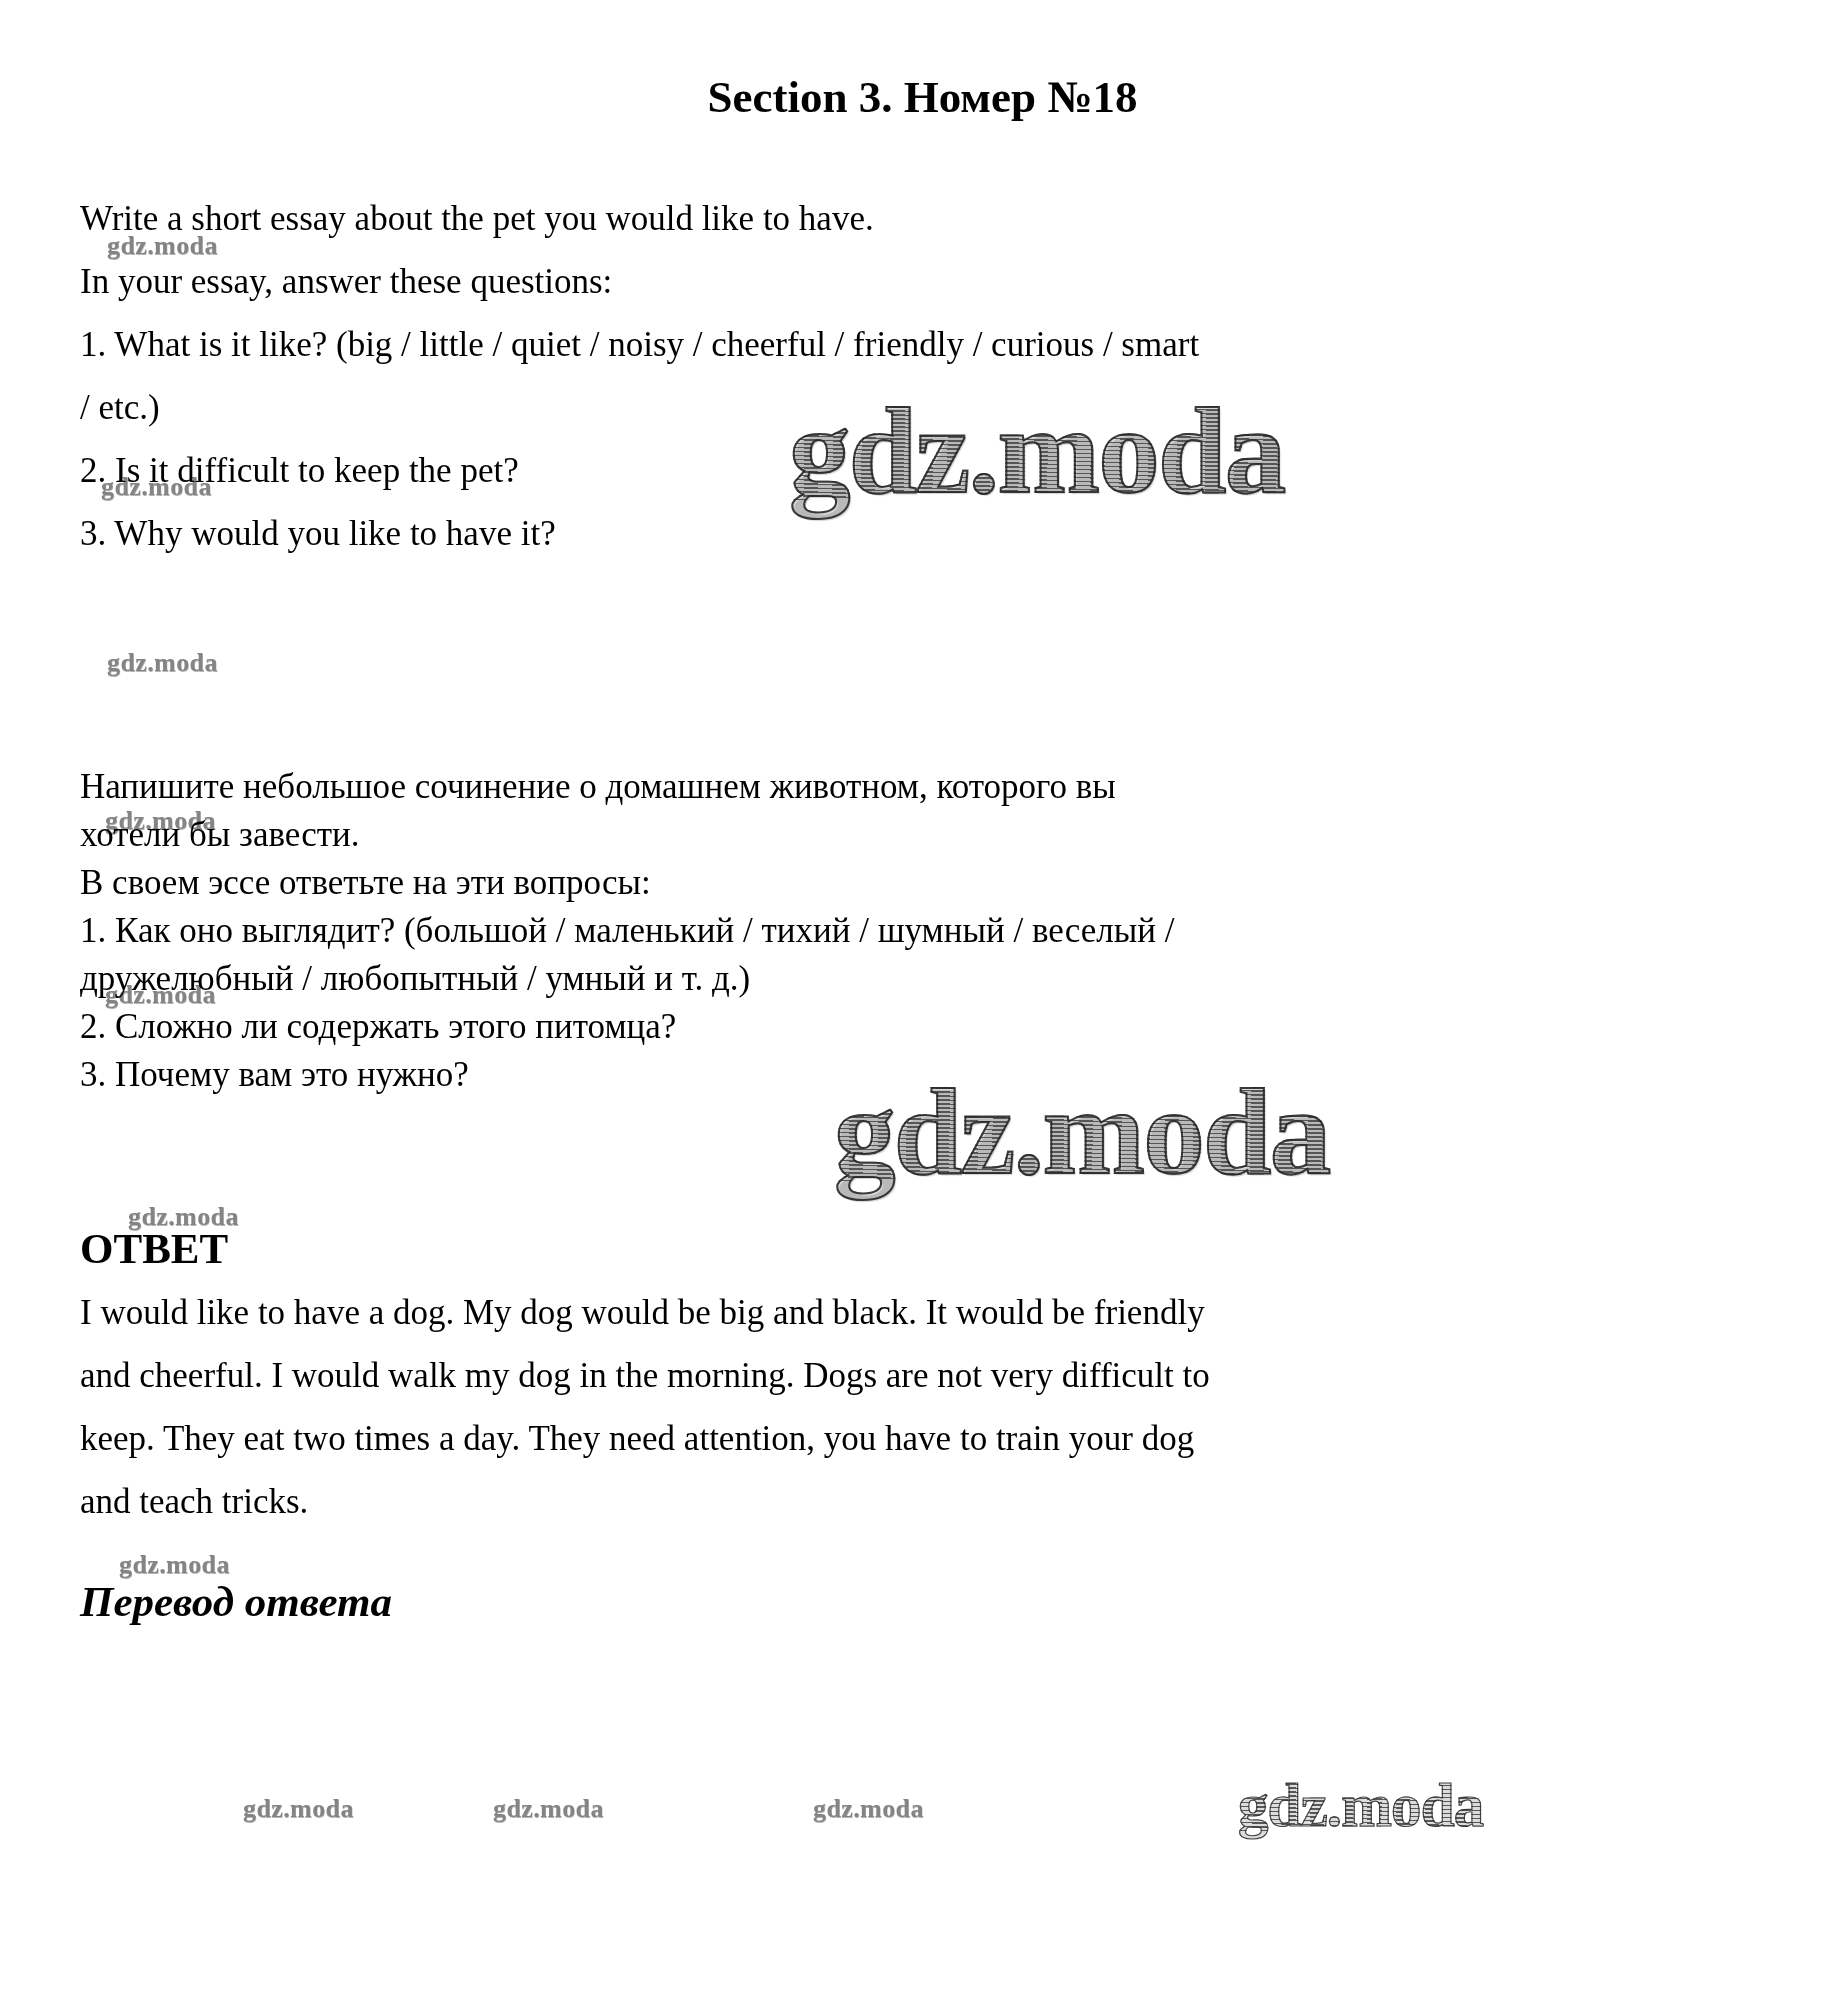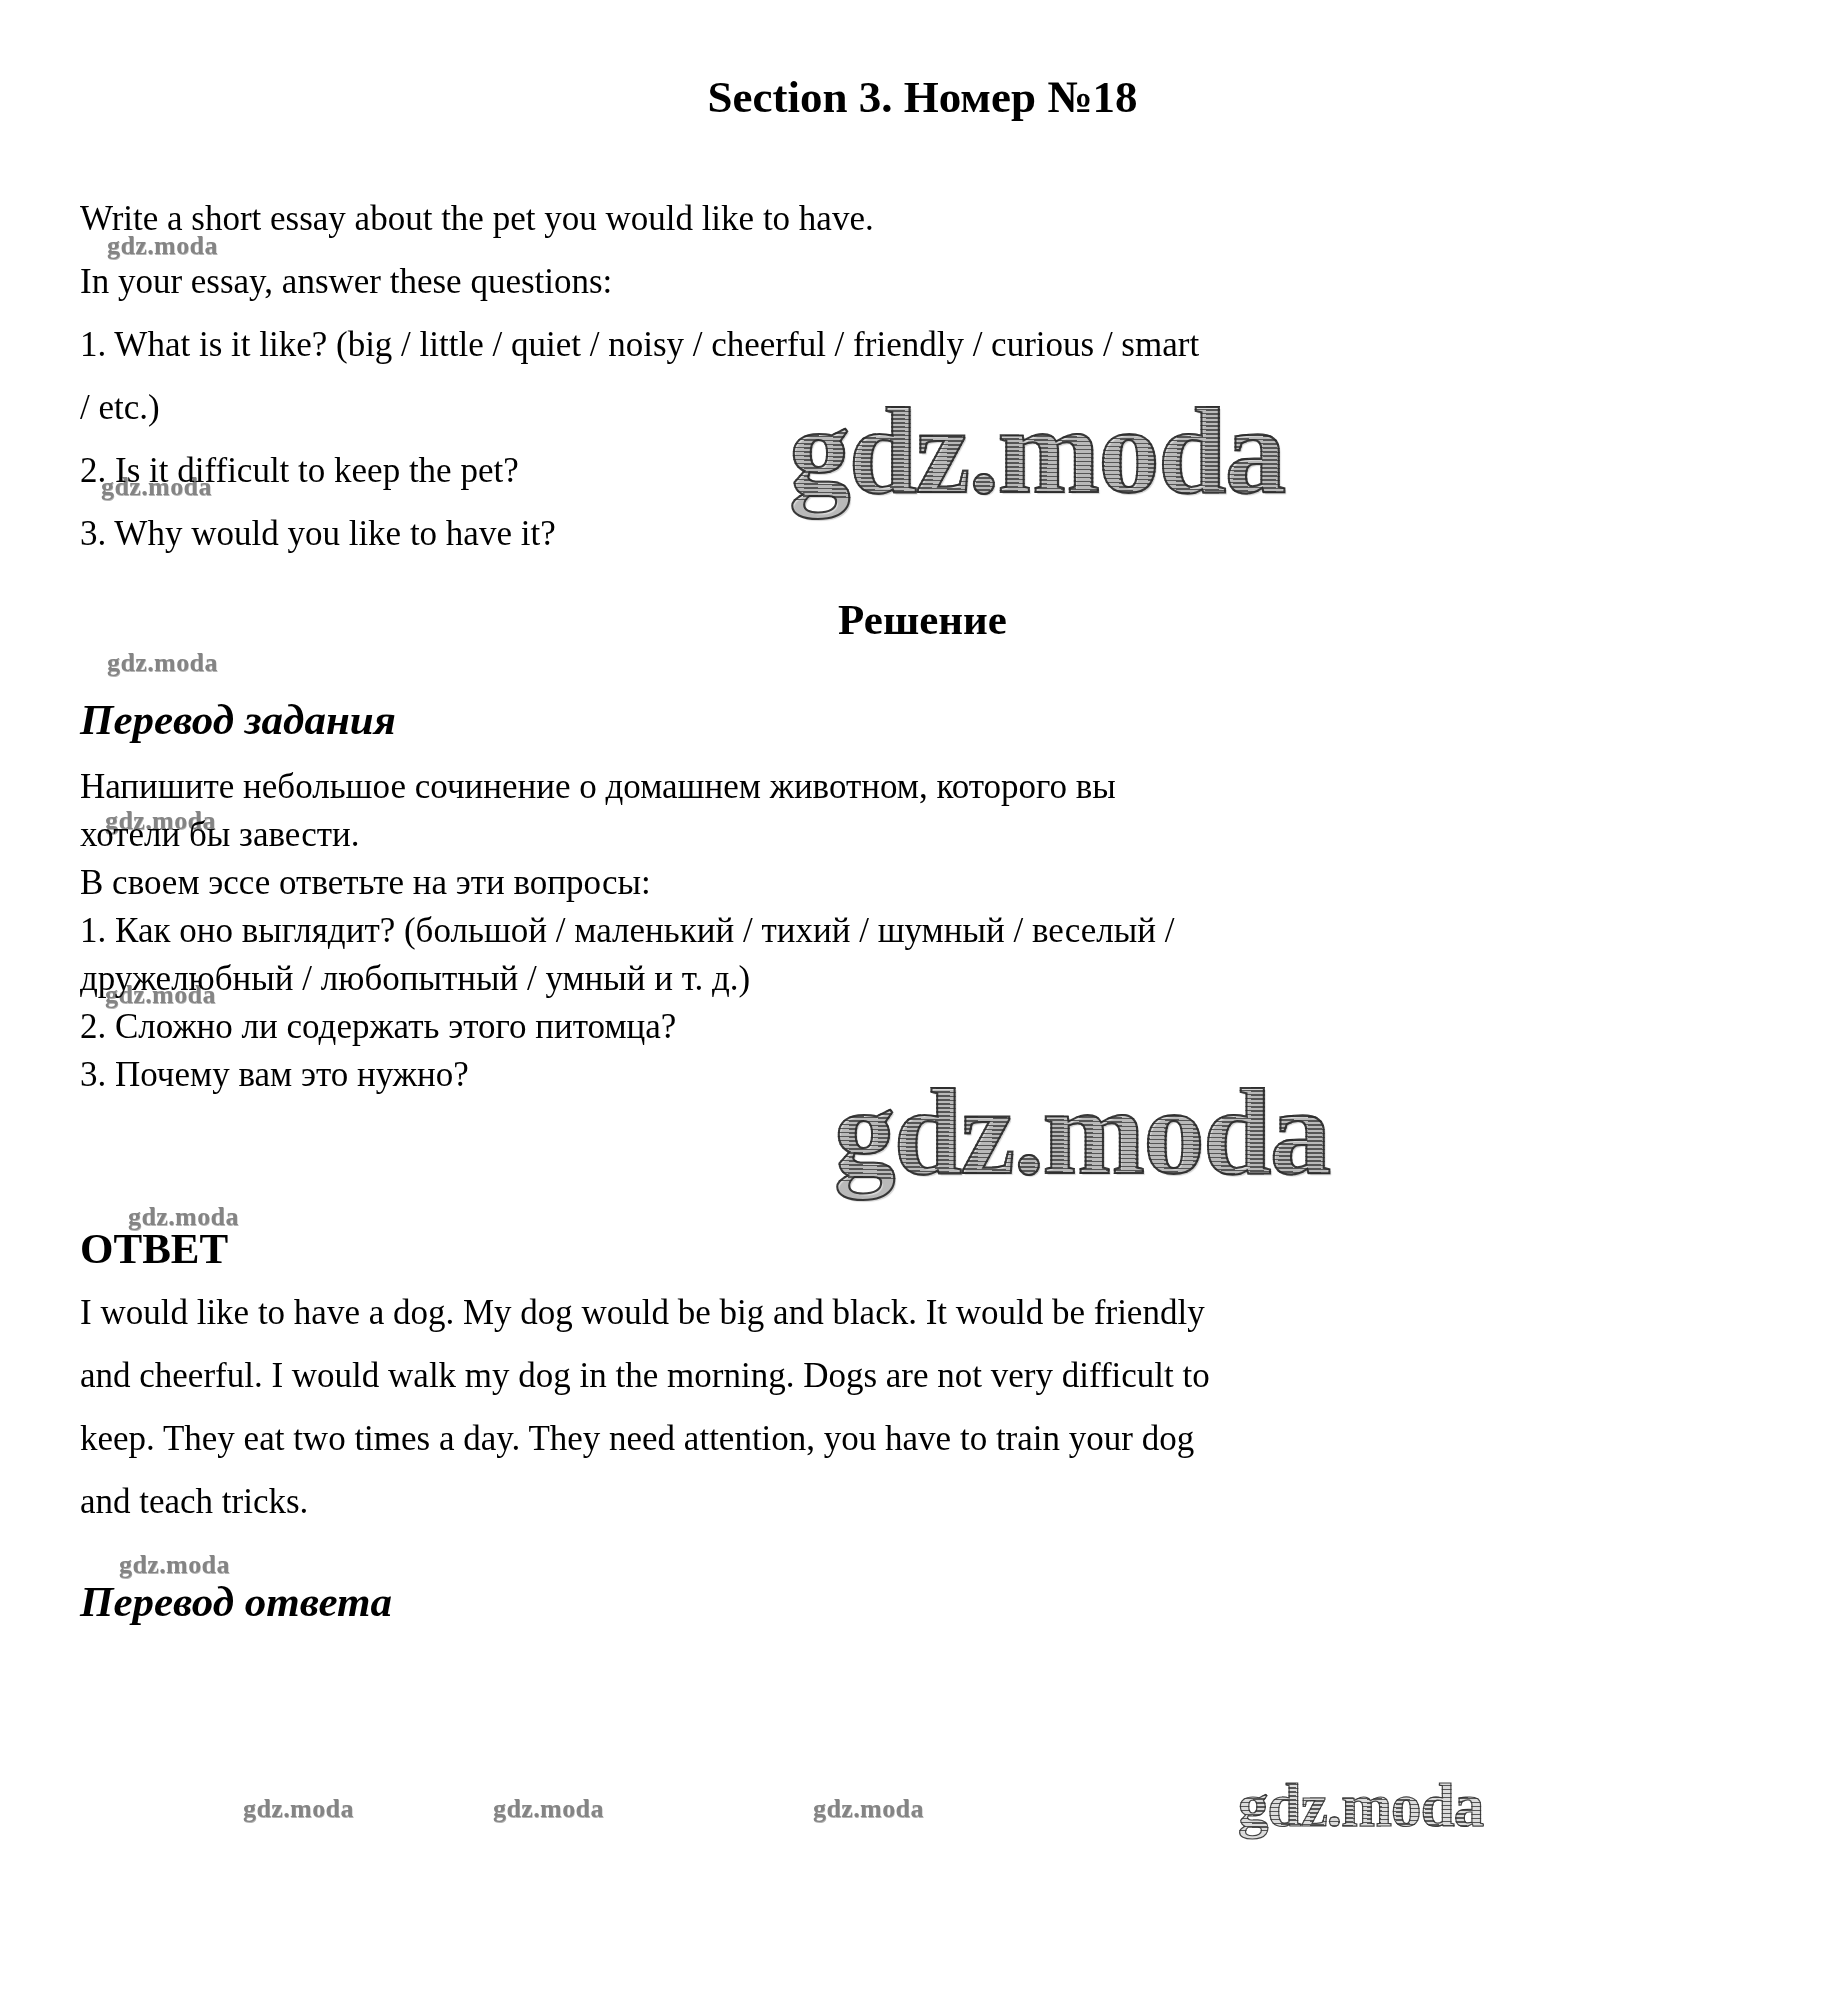--- a/index.html
+++ b/index.html
@@ -114,23 +114,21 @@
 
   <div class="centered page-title" style="top:71px;">Section 3. Номер №18</div>
 
   <div class="txt lh72" style="top:187px;">Write a short essay about the pet you would like to have.
 In your essay, answer these questions:
 1. What is it like? (big / little / quiet / noisy / cheerful / friendly / curious / smart
 / etc.)
 2. Is it difficult to keep the pet?
 3. Why would you like to have it?</div>
 
-  <div class="centered" style="top:595px;">Решение</div>
 
-  <div class="txt heading-italic" style="top:695px;">Перевод задания</div>
 
   <div class="txt lh67" style="top:763px;">Напишите небольшое сочинение о домашнем животном, которого вы
 хотели бы завести.
 В своем эссе ответьте на эти вопросы:
 1. Как оно выглядит? (большой / маленький / тихий / шумный / веселый /
 дружелюбный / любопытный / умный и т. д.)
 2. Сложно ли содержать этого питомца?
 3. Почему вам это нужно?</div>
 
   <div class="txt heading-bold" style="top:1224px;">ОТВЕТ</div>

